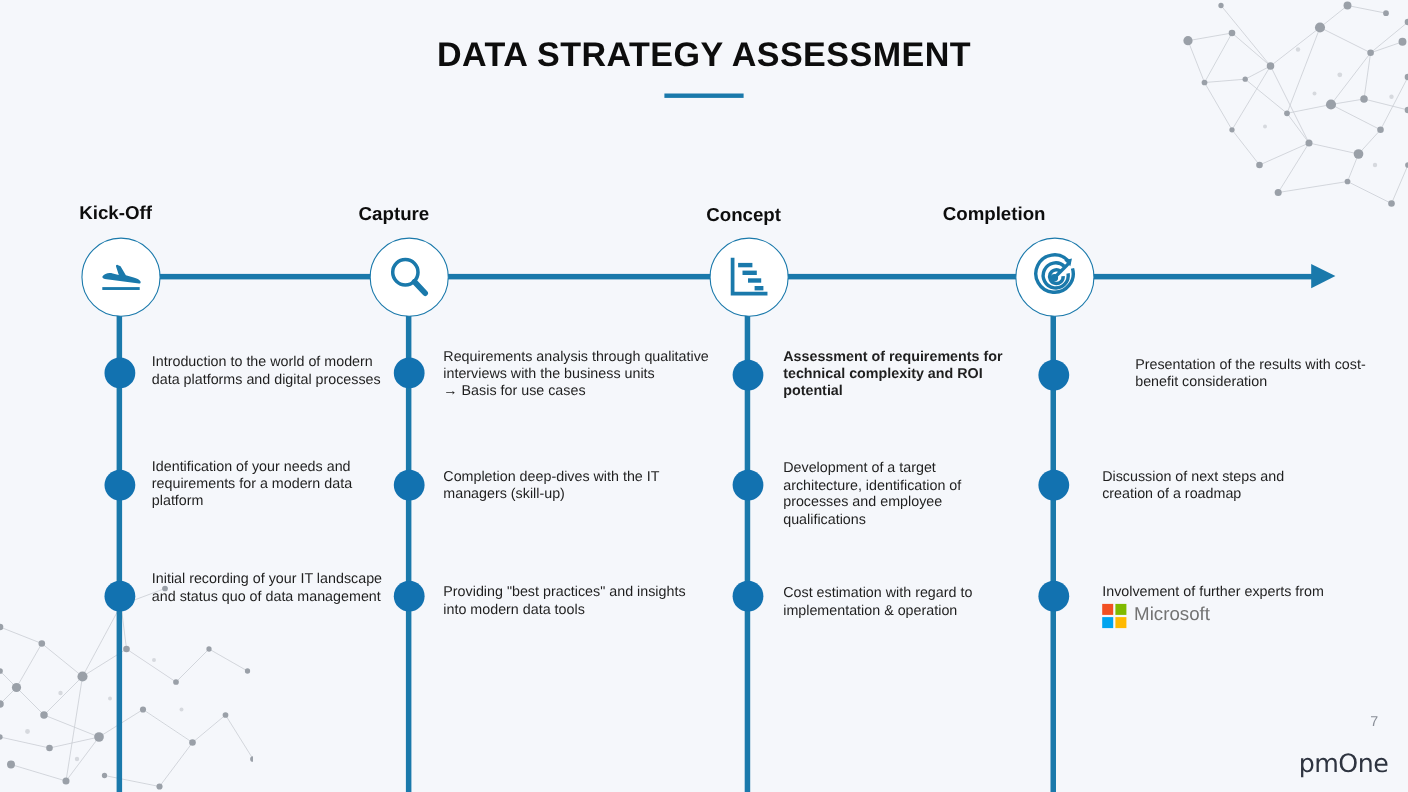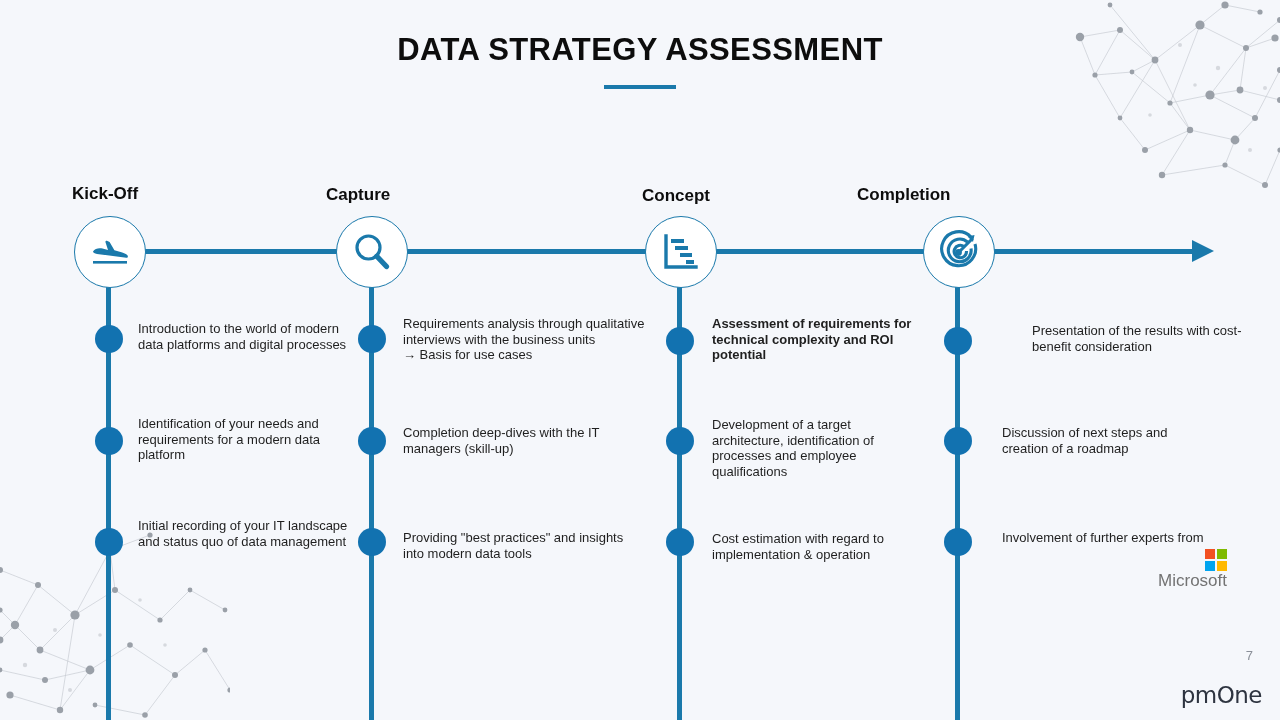--- a/index.html
+++ b/index.html
@@ -52,21 +52,21 @@
     position:absolute;width:5px;background:#1a79ab;z-index:1;
   }
   .dot{
     position:absolute;width:28px;height:28px;border-radius:50%;background:#1272b0;z-index:2;
   }
   .item-text{
     position:absolute;font-size:13px;line-height:15.6px;color:#1f1f1f;
   }
 
   
-  .ms-logo{display:flex;align-items:flex-end;margin-top:3px;flex-direction:column;}
+  .ms-logo{display:flex;align-items:flex-start;margin-top:3px;}
   .ms-grid{width:22px;height:22px;display:grid;grid-template-columns:1fr 1fr;grid-template-rows:1fr 1fr;gap:2px;}
   .ms-grid i{display:block;}
   .ms-word{font-size:17px;color:#737373;margin-left:7px;font-family:"Liberation Sans",sans-serif;}
 
   
   .page-num{position:absolute;right:27px;top:648px;font-size:13px;color:#8a8f98;}
   .brand{position:absolute;right:18px;top:682px;font-size:23px;letter-spacing:-.5px;color:#2e3440;font-family:"DejaVu Sans",sans-serif;}
 </style>
 </head>
 <body>

